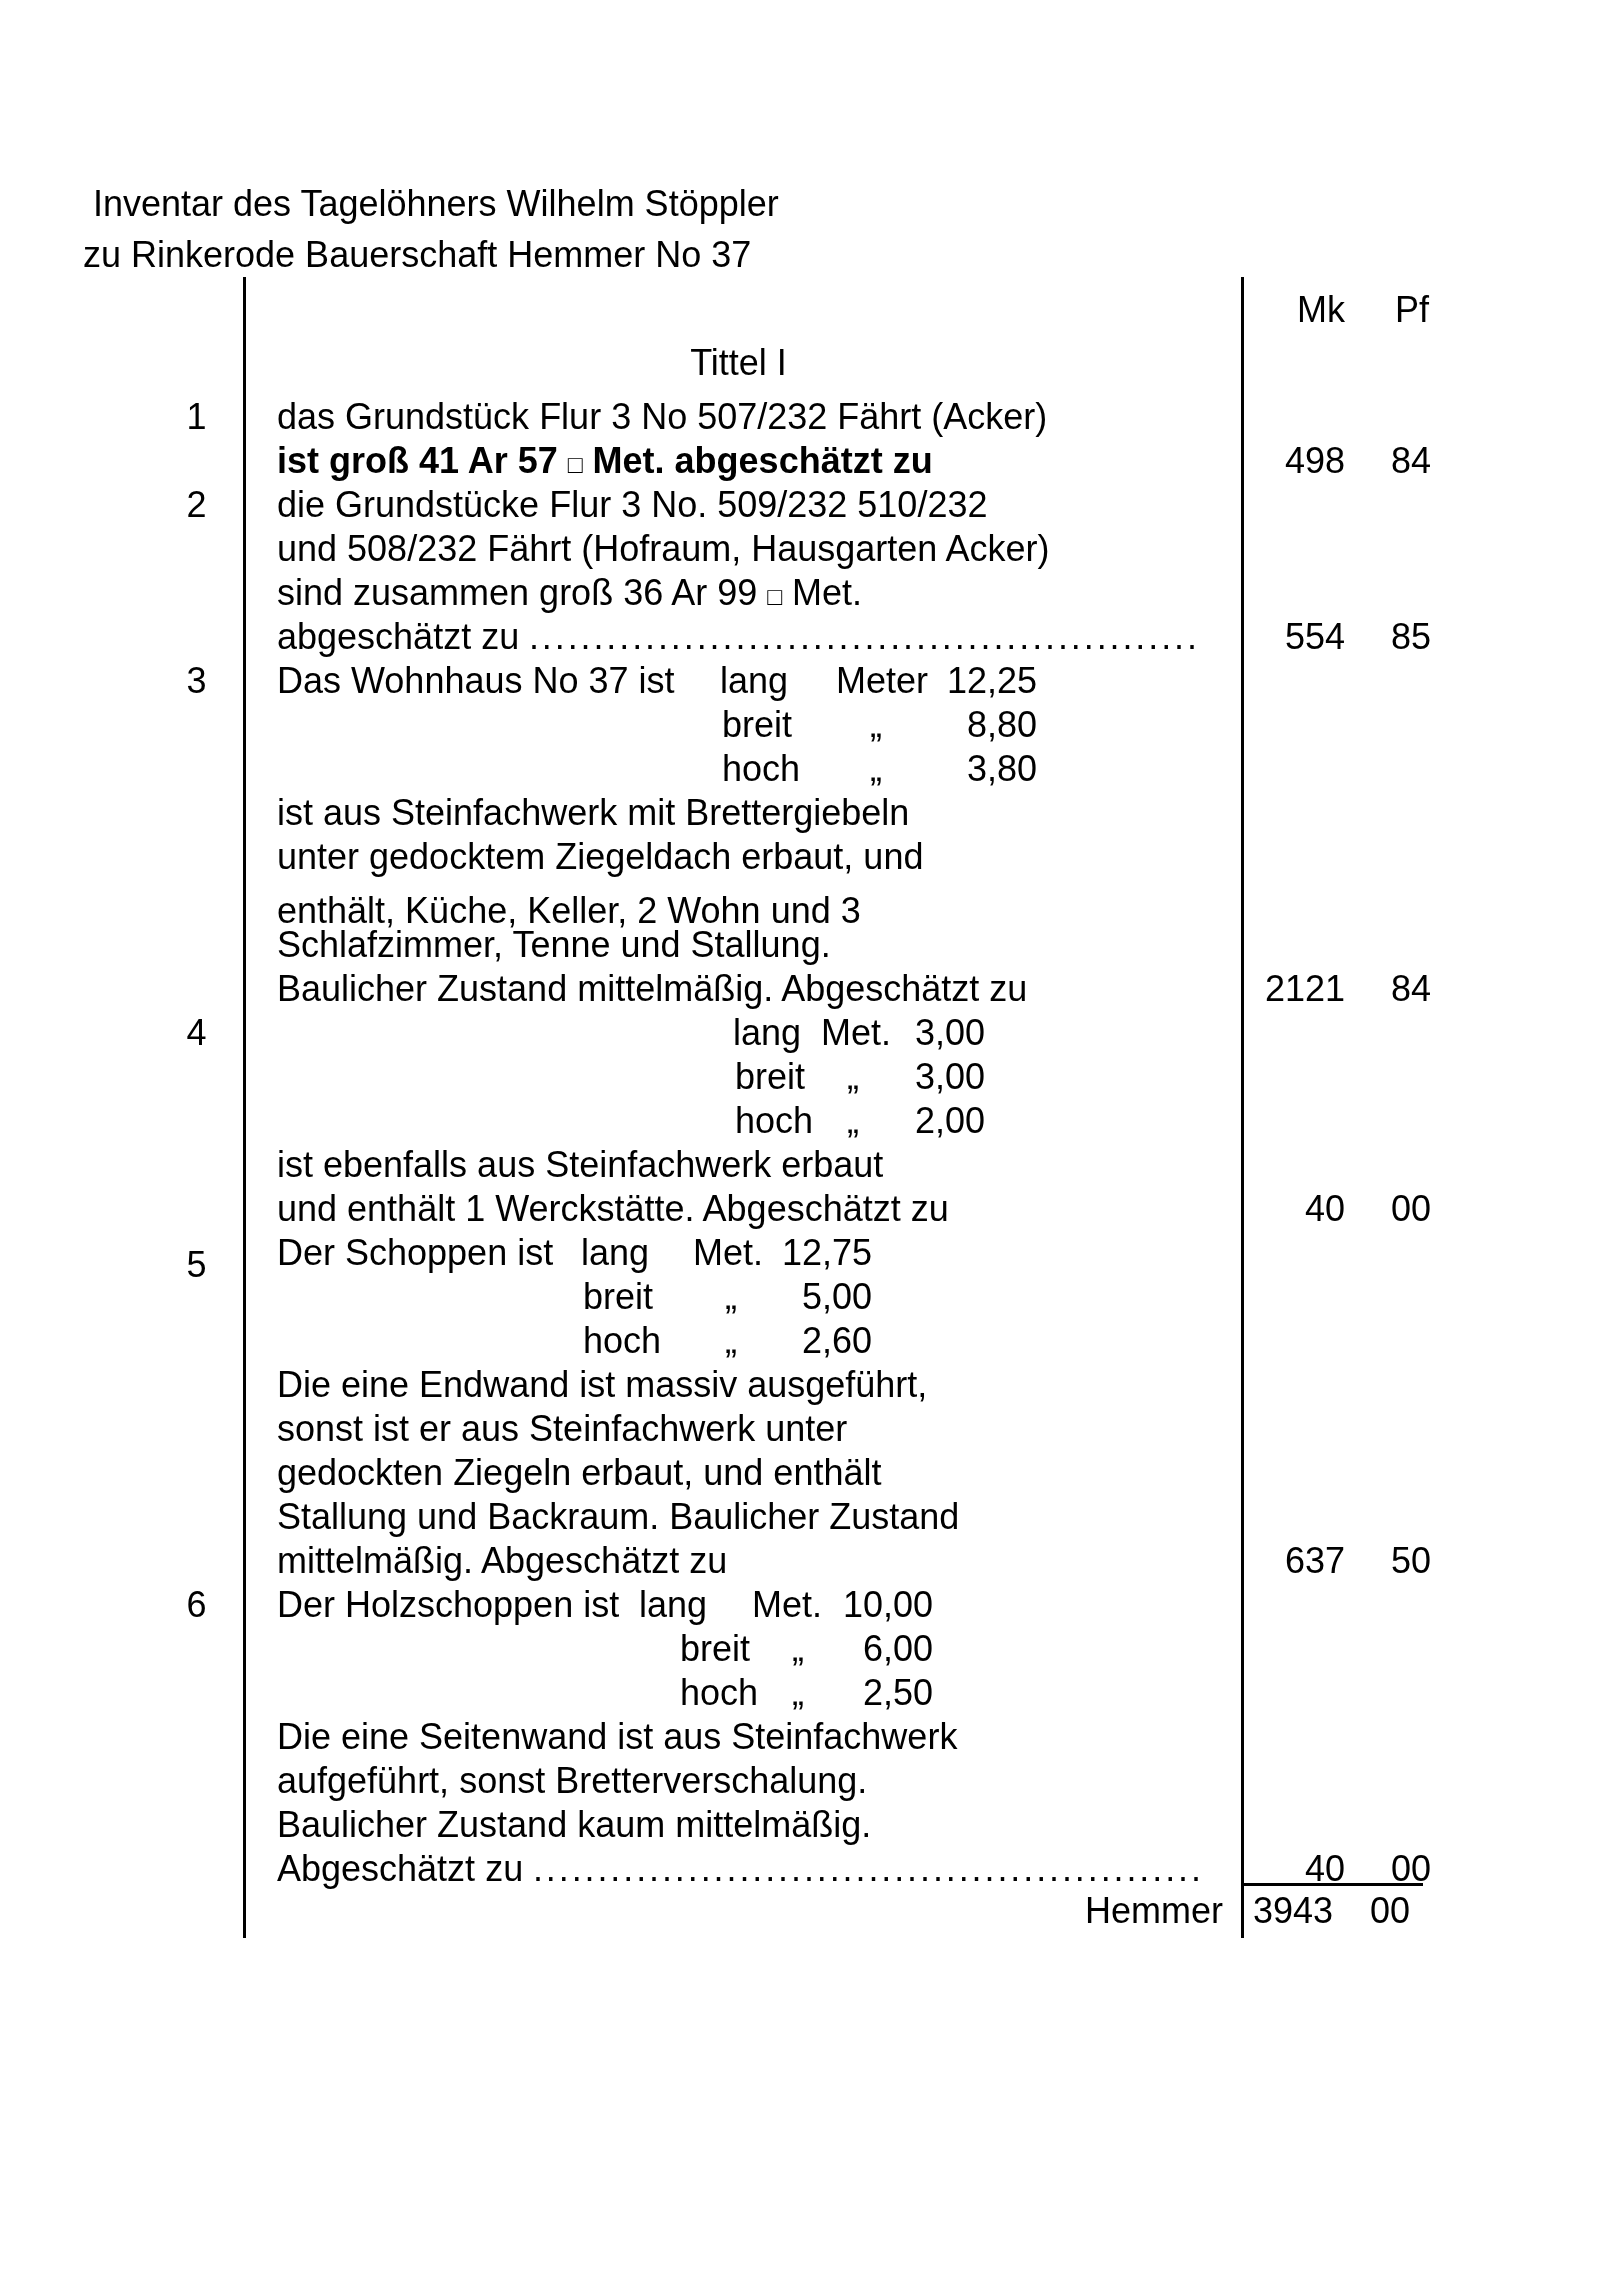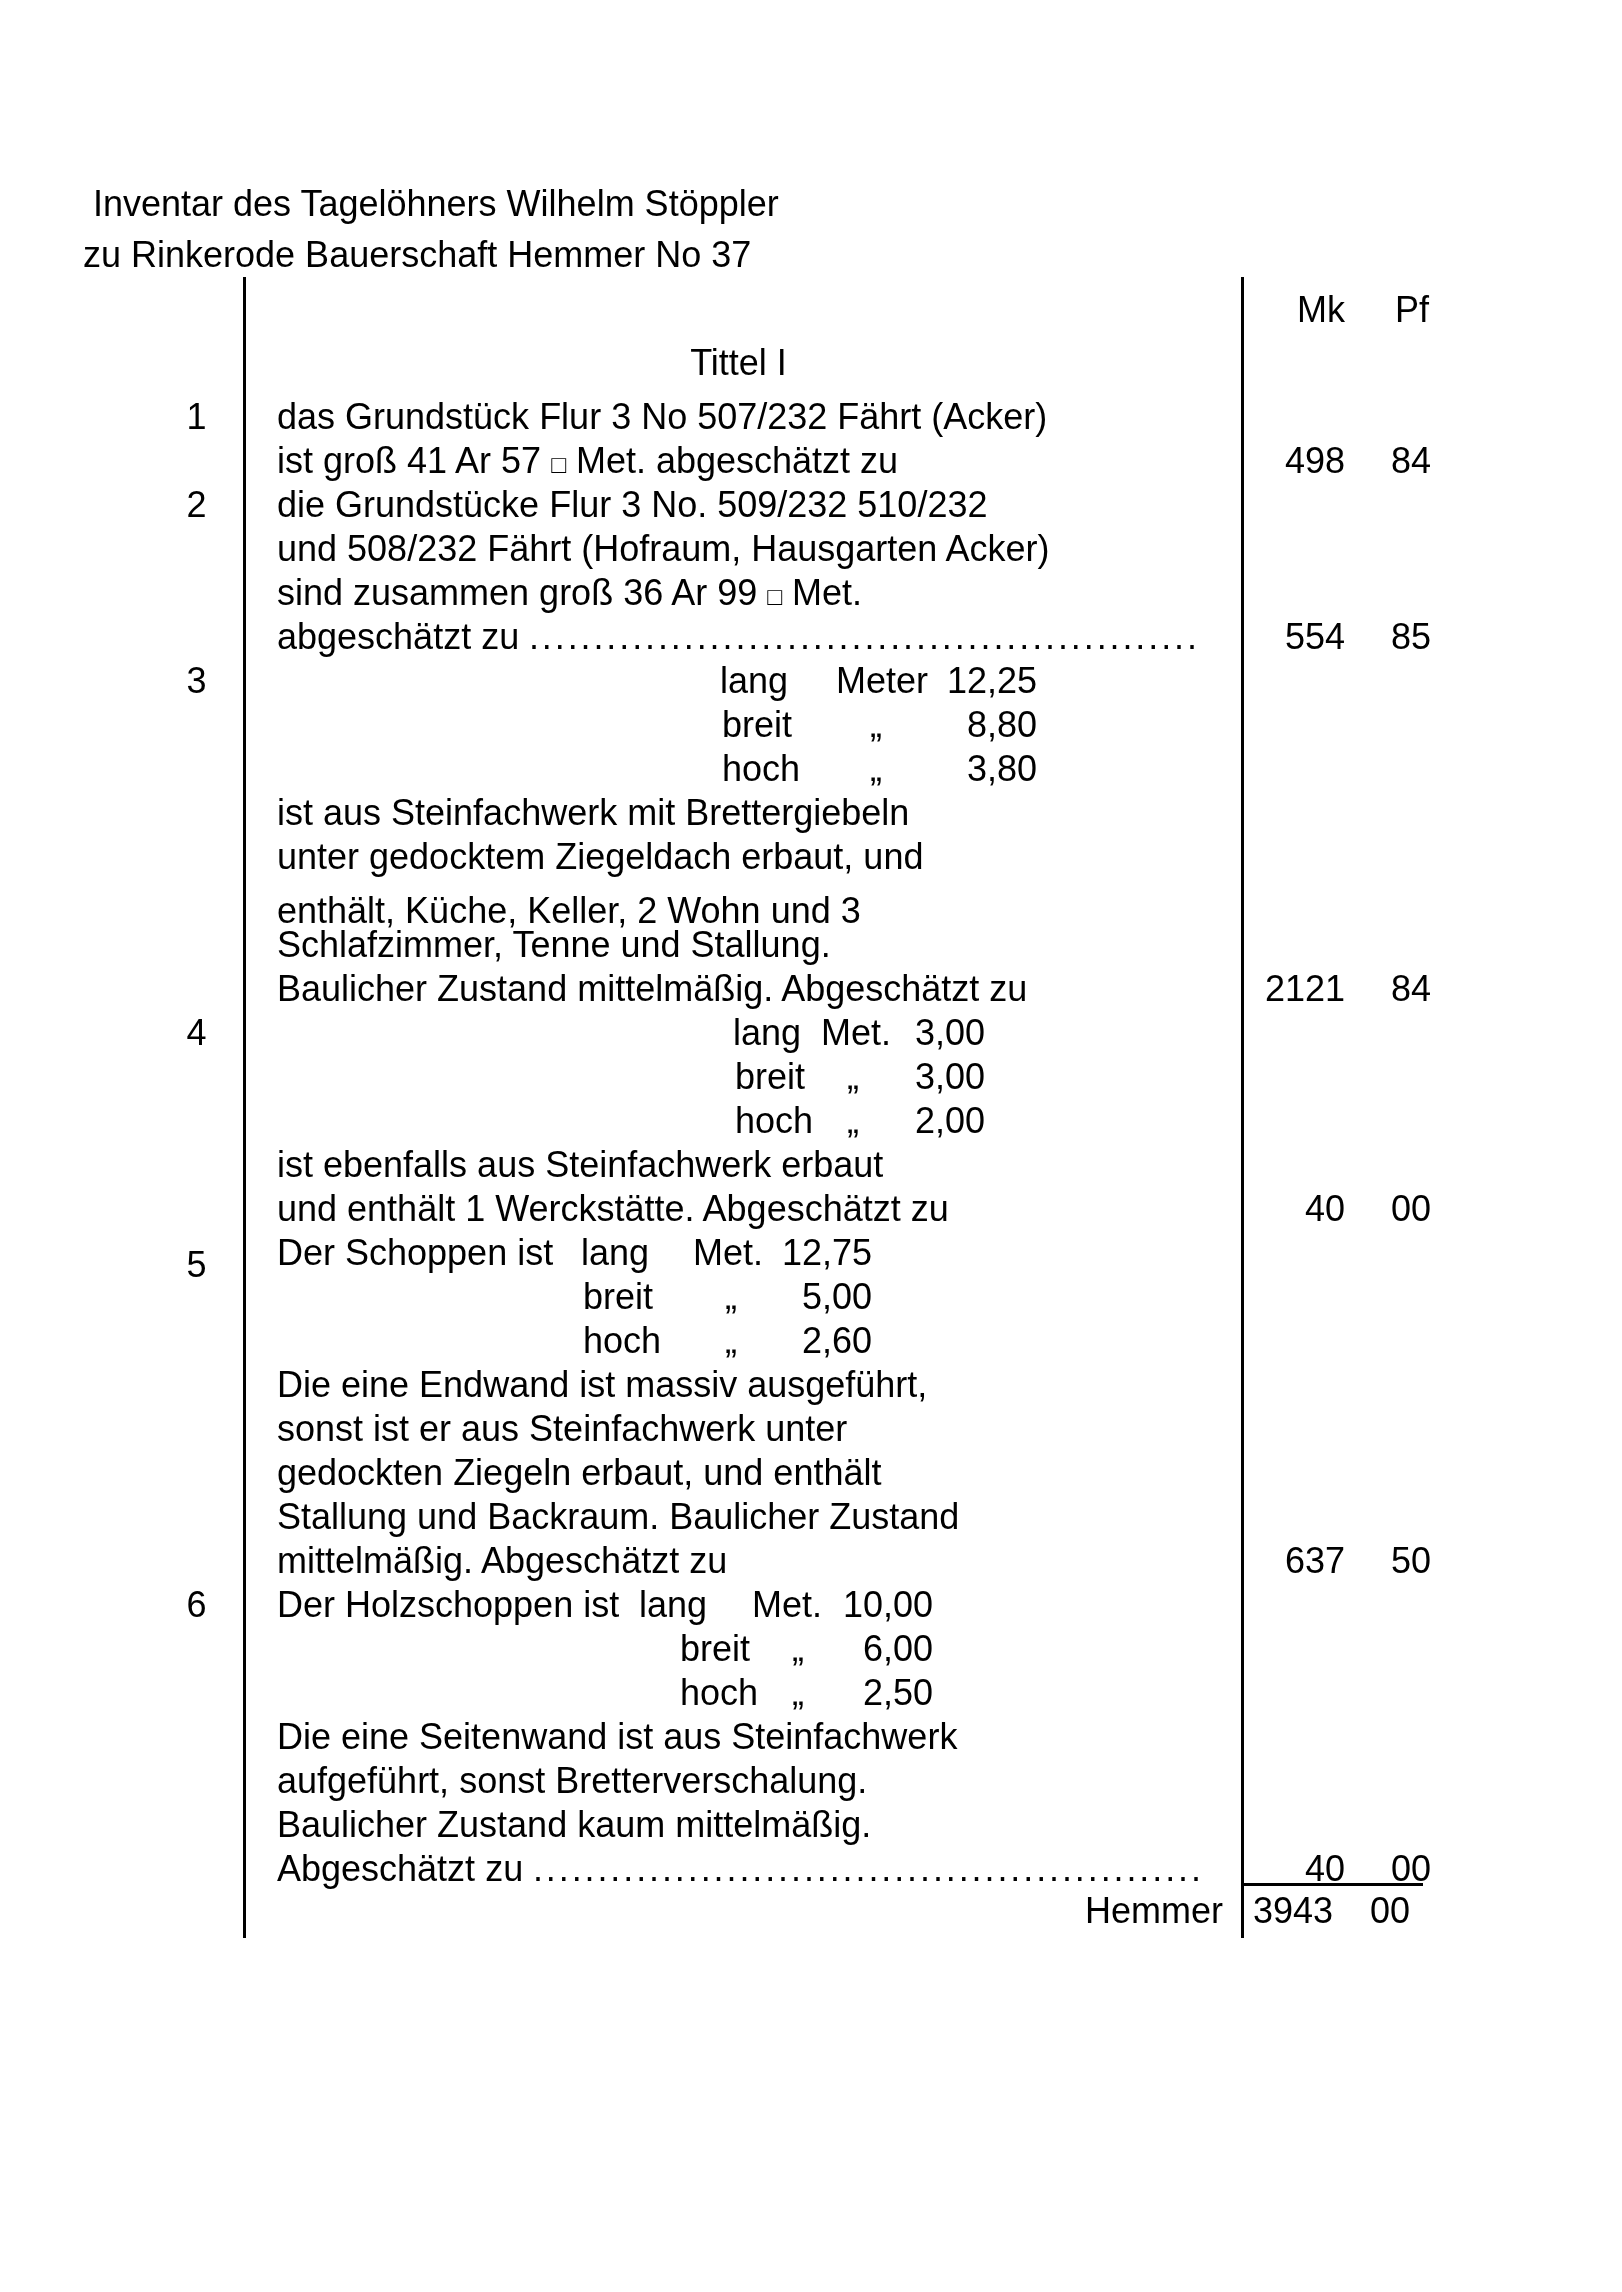--- a/index.html
+++ b/index.html
@@ -50,35 +50,36 @@
   <div class="vline right"></div>
 
   <div class="colhead mkh">Mk</div>
   <div class="colhead pfh">Pf</div>
 
   <div class="section-heading">Tittel I</div>
 
   <div id="rows">
       <div class="num" style="top: 395px;">1</div>
       <div class="row" style="top: 395px;"><span class="">das Grundstück Flur 3 No 507/232 Fährt (Acker)</span></div>
-      <div class="row" style="top: 439px;"><span class="">ist groß 41 Ar 57 <span class="sq">□</span> Met. abgeschätzt zu</span></div>
+      <div class="row" style="top: 439px; font-weight: bold;"><span class="">ist groß 41 Ar 57 <span class="sq">□</span> Met. abgeschätzt zu</span></div>
       <div class="amt mk" style="top: 439px;">498</div>
       <div class="amt pf" style="top: 439px;">84</div>
       <div class="num" style="top: 483px;">2</div>
       <div class="row" style="top: 483px;"><span class="">die Grundstücke Flur 3 No. 509/232 510/232</span></div>
       <div class="row" style="top: 527px;"><span class="">und 508/232 Fährt (Hofraum, Hausgarten Acker)</span></div>
       <div class="row" style="top: 571px;"><span class="">sind zusammen groß 36 Ar 99 <span class="sq">□</span> Met.</span></div>
       <div class="row flex" style="top: 615px;">
         <span class="">abgeschätzt zu</span>
         <span class="leader">........................................................................................................................</span>
       </div>
       <div class="amt mk" style="top: 615px;">554</div>
       <div class="amt pf" style="top: 615px;">85</div>
       <div class="num" style="top: 659px;">3</div>
       <div class="row" style="top: 659px;">
+        <span class="ab" style="left: 0px;">Das Wohnhaus No 37 ist</span>
         <span class="ab" style="left: 443px;">lang</span>
         <span class="ab" style="left: 559px;">Meter</span>
         <span class="ab val" style="left: 603px; width: 157px;">12,25</span>
       </div>
       <div class="row" style="top: 703px;">
         <span class="ab" style="left: 445px;">breit</span>
         <span class="ab" style="left: 593px;">„</span>
         <span class="ab val" style="left: 603px; width: 157px;">8,80</span>
       </div>
       <div class="row" style="top: 747px;">

